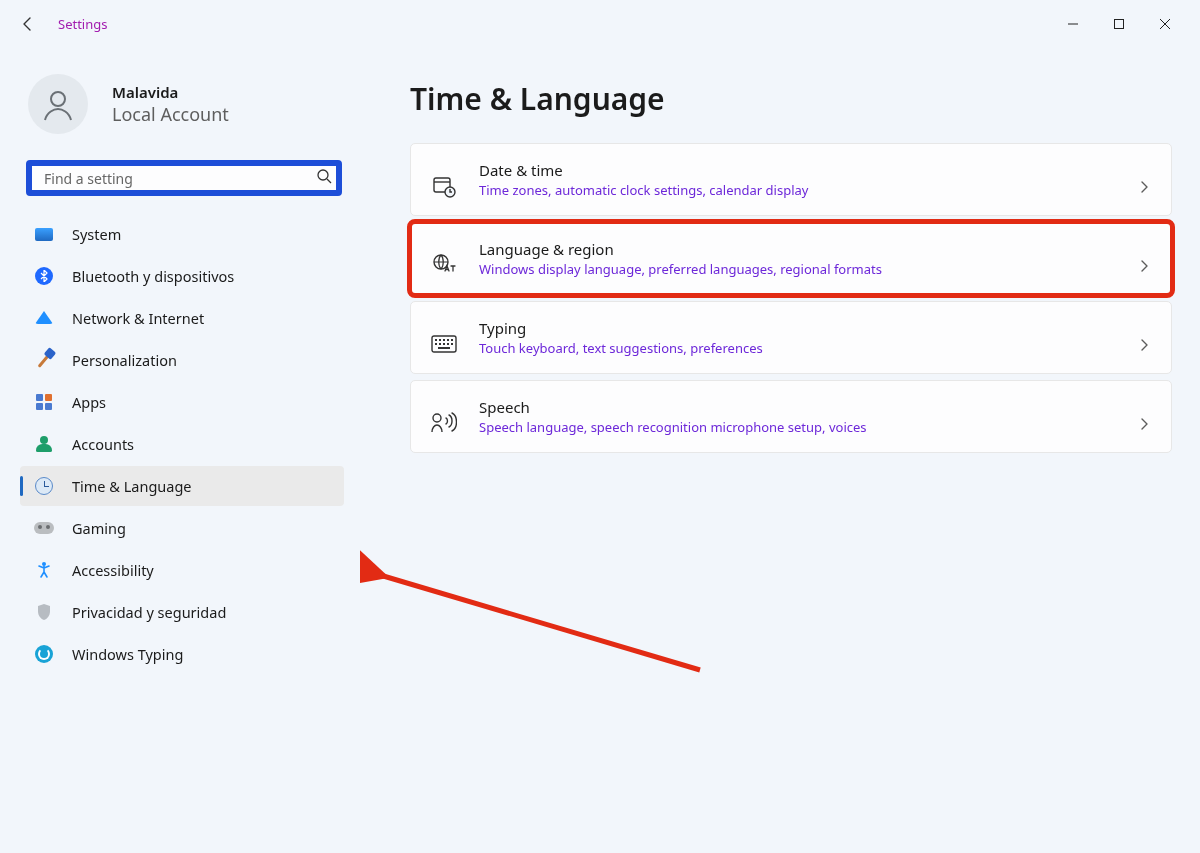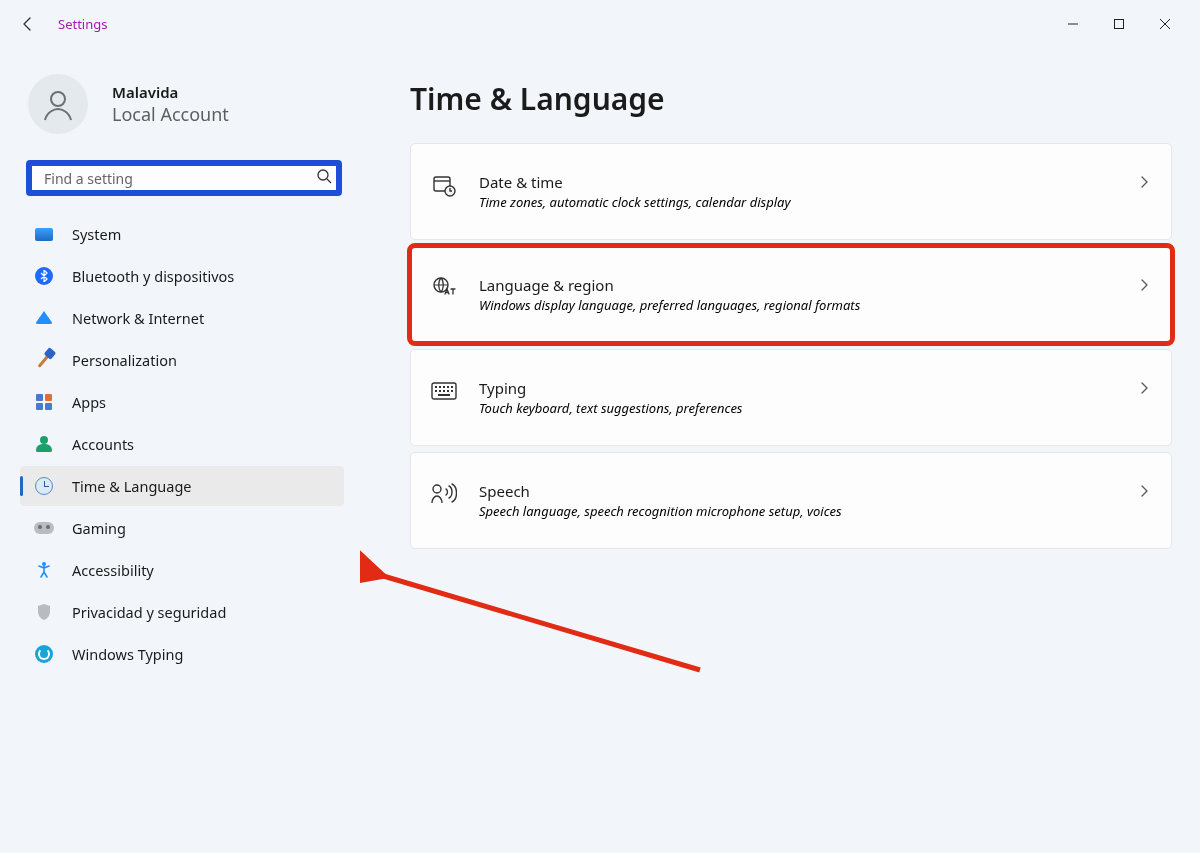--- a/index.html
+++ b/index.html
@@ -30,25 +30,25 @@
   .nav { display:flex; flex-direction:column; gap:2px; padding-right:4px;}
   .nav-item { display:flex; align-items:center; gap:18px; height:40px; padding:0 14px; border-radius:4px; font-size:14.5px; color:#1b1b1b; cursor:pointer; position:relative;}
   .nav-item.selected { background:#eaeaea; }
   .nav-item.selected::before { content:""; position:absolute; left:0; top:10px; bottom:10px; width:3px; background:#1f69c1; border-radius:2px; }
   .nav-icon { width:20px; height:20px; display:flex; align-items:center; justify-content:center; flex:0 0 20px;}
 
   
   .main { flex:1; padding: 30px 28px 0 50px; }
   .page-title { font-size:30px; font-weight:600; margin-bottom:24px; }
   .cards { display:flex; flex-direction:column; gap:6px; max-width:770px;}
-  .card { display:flex; align-items:flex-start; gap:22px; padding:28px 20px; background:#fdfdfe; border:1px solid #e7e7e7; border-radius:5px; cursor:pointer; position:relative;}
+  .card { display:flex; align-items:flex-end; gap:22px; padding:16px 20px; background:#fdfdfe; border:1px solid #e7e7e7; border-radius:5px; cursor:pointer; position:relative;}
   .card-icon { width:26px; height:26px; display:flex; align-items:center; justify-content:center; color:#333; flex:0 0 26px;}
   .card-text { flex:1; }
   .card-title { font-size:15px; color:#1b1b1b; }
-  .card-desc { font-size:13px; color:#000000; margin-top:1px;font-style:italic;}
+  .card-desc { font-size:13px; color:#6d28d9; margin-top:1px;}
   .card-chevron { color:#5c5c5c; }
   .card.highlight { outline:5px solid #e22b14; outline-offset:-2px;}
 
   
   .ic-system { background:linear-gradient(#3aa0ff,#1f69c1); width:18px; height:13px; border-radius:2px;}
   .ic-bluetooth { width:18px; height:18px; border-radius:50%; background:#1f69ff; display:flex;align-items:center;justify-content:center;}
   .ic-network { width:0;height:0;border-left:9px solid transparent;border-right:9px solid transparent;border-bottom:13px solid #1f8fff; border-radius:3px; transform:translateY(-1px);}
   .ic-brush{width:3px;height:18px;background:#c77a3a;transform:rotate(40deg);border-radius:2px;position:relative;}
   .ic-brush::after{content:"";position:absolute;top:-4px;left:-3px;width:9px;height:9px;background:#2b63c9;border-radius:2px;}
   .ic-apps{width:16px;height:16px;display:grid;grid-template-columns:1fr 1fr;grid-template-rows:1fr 1fr;gap:2px;}

